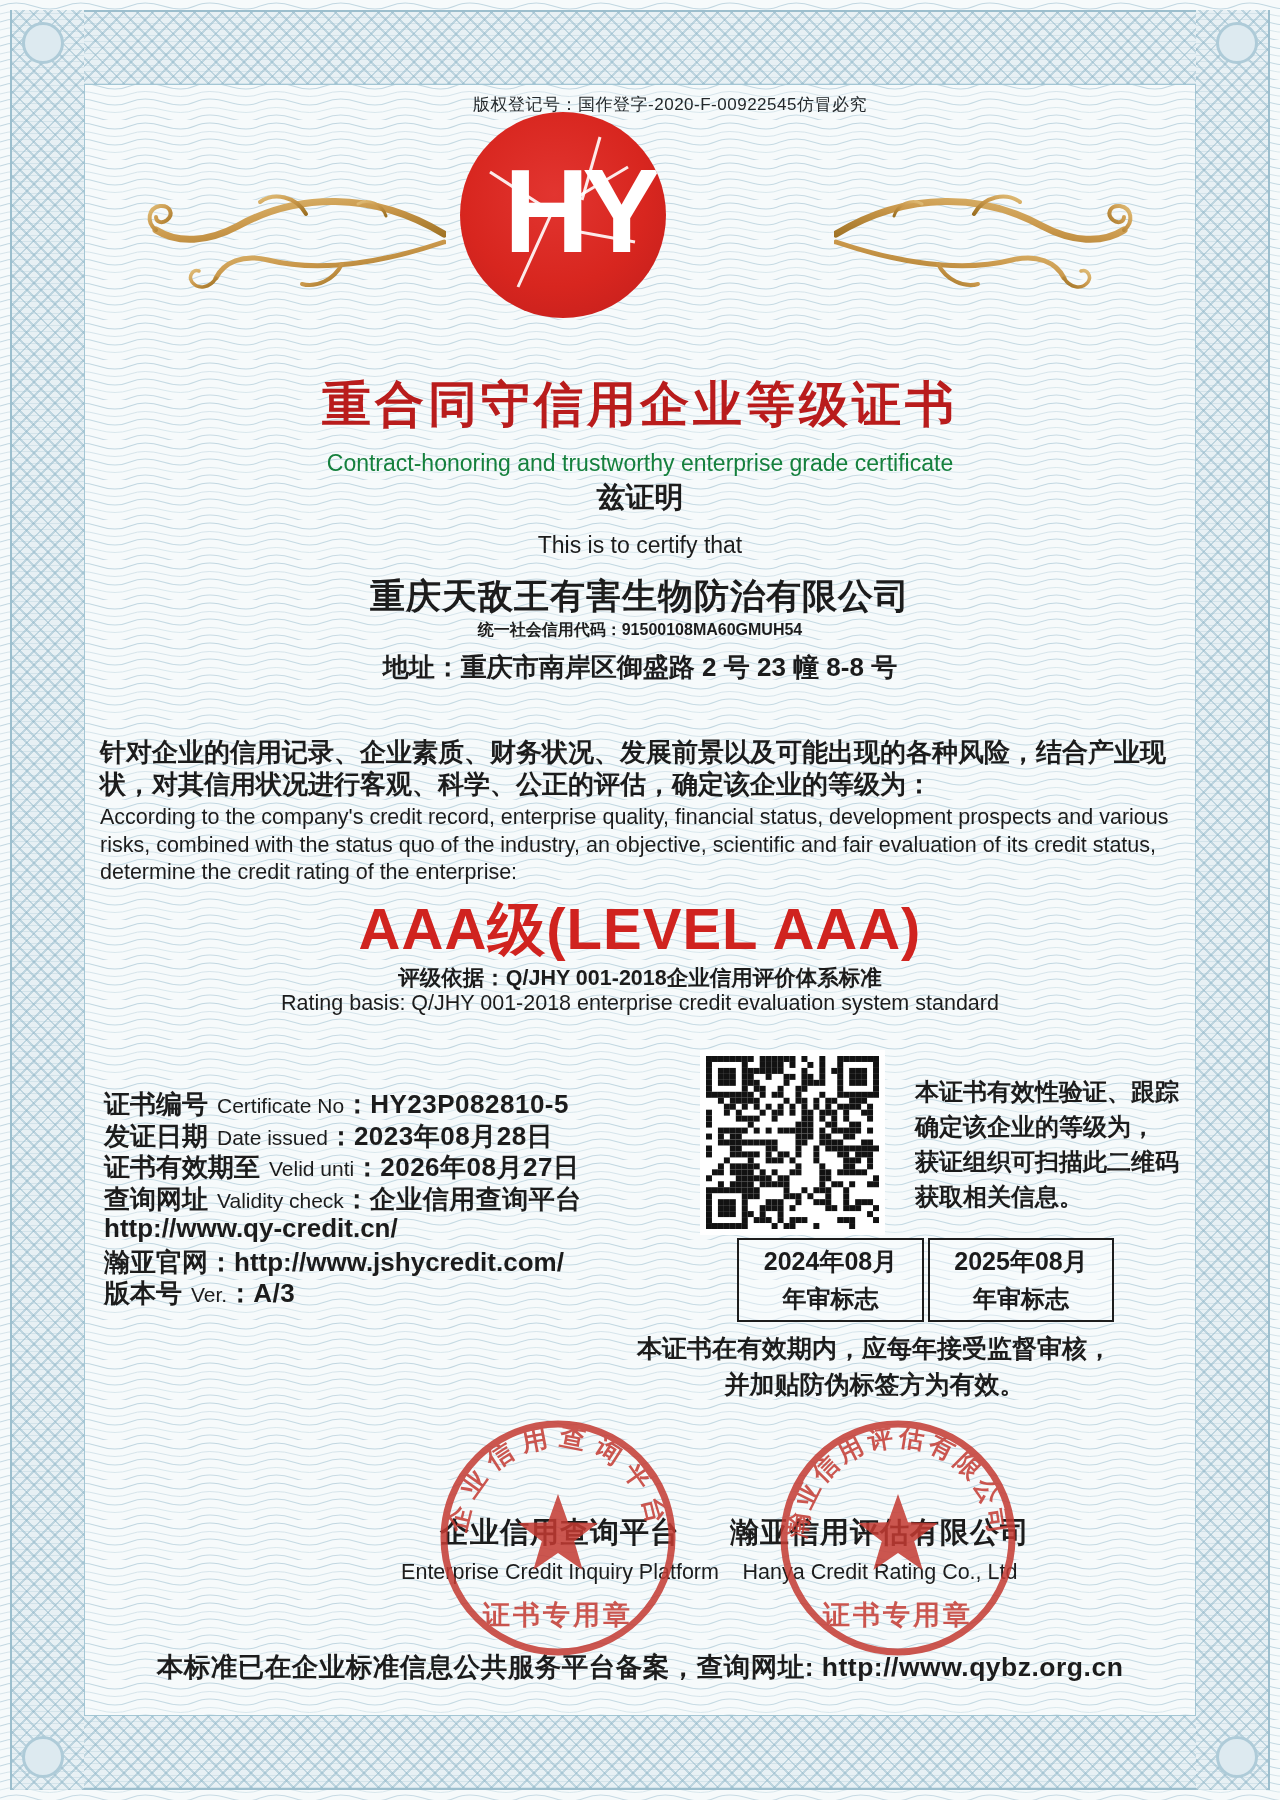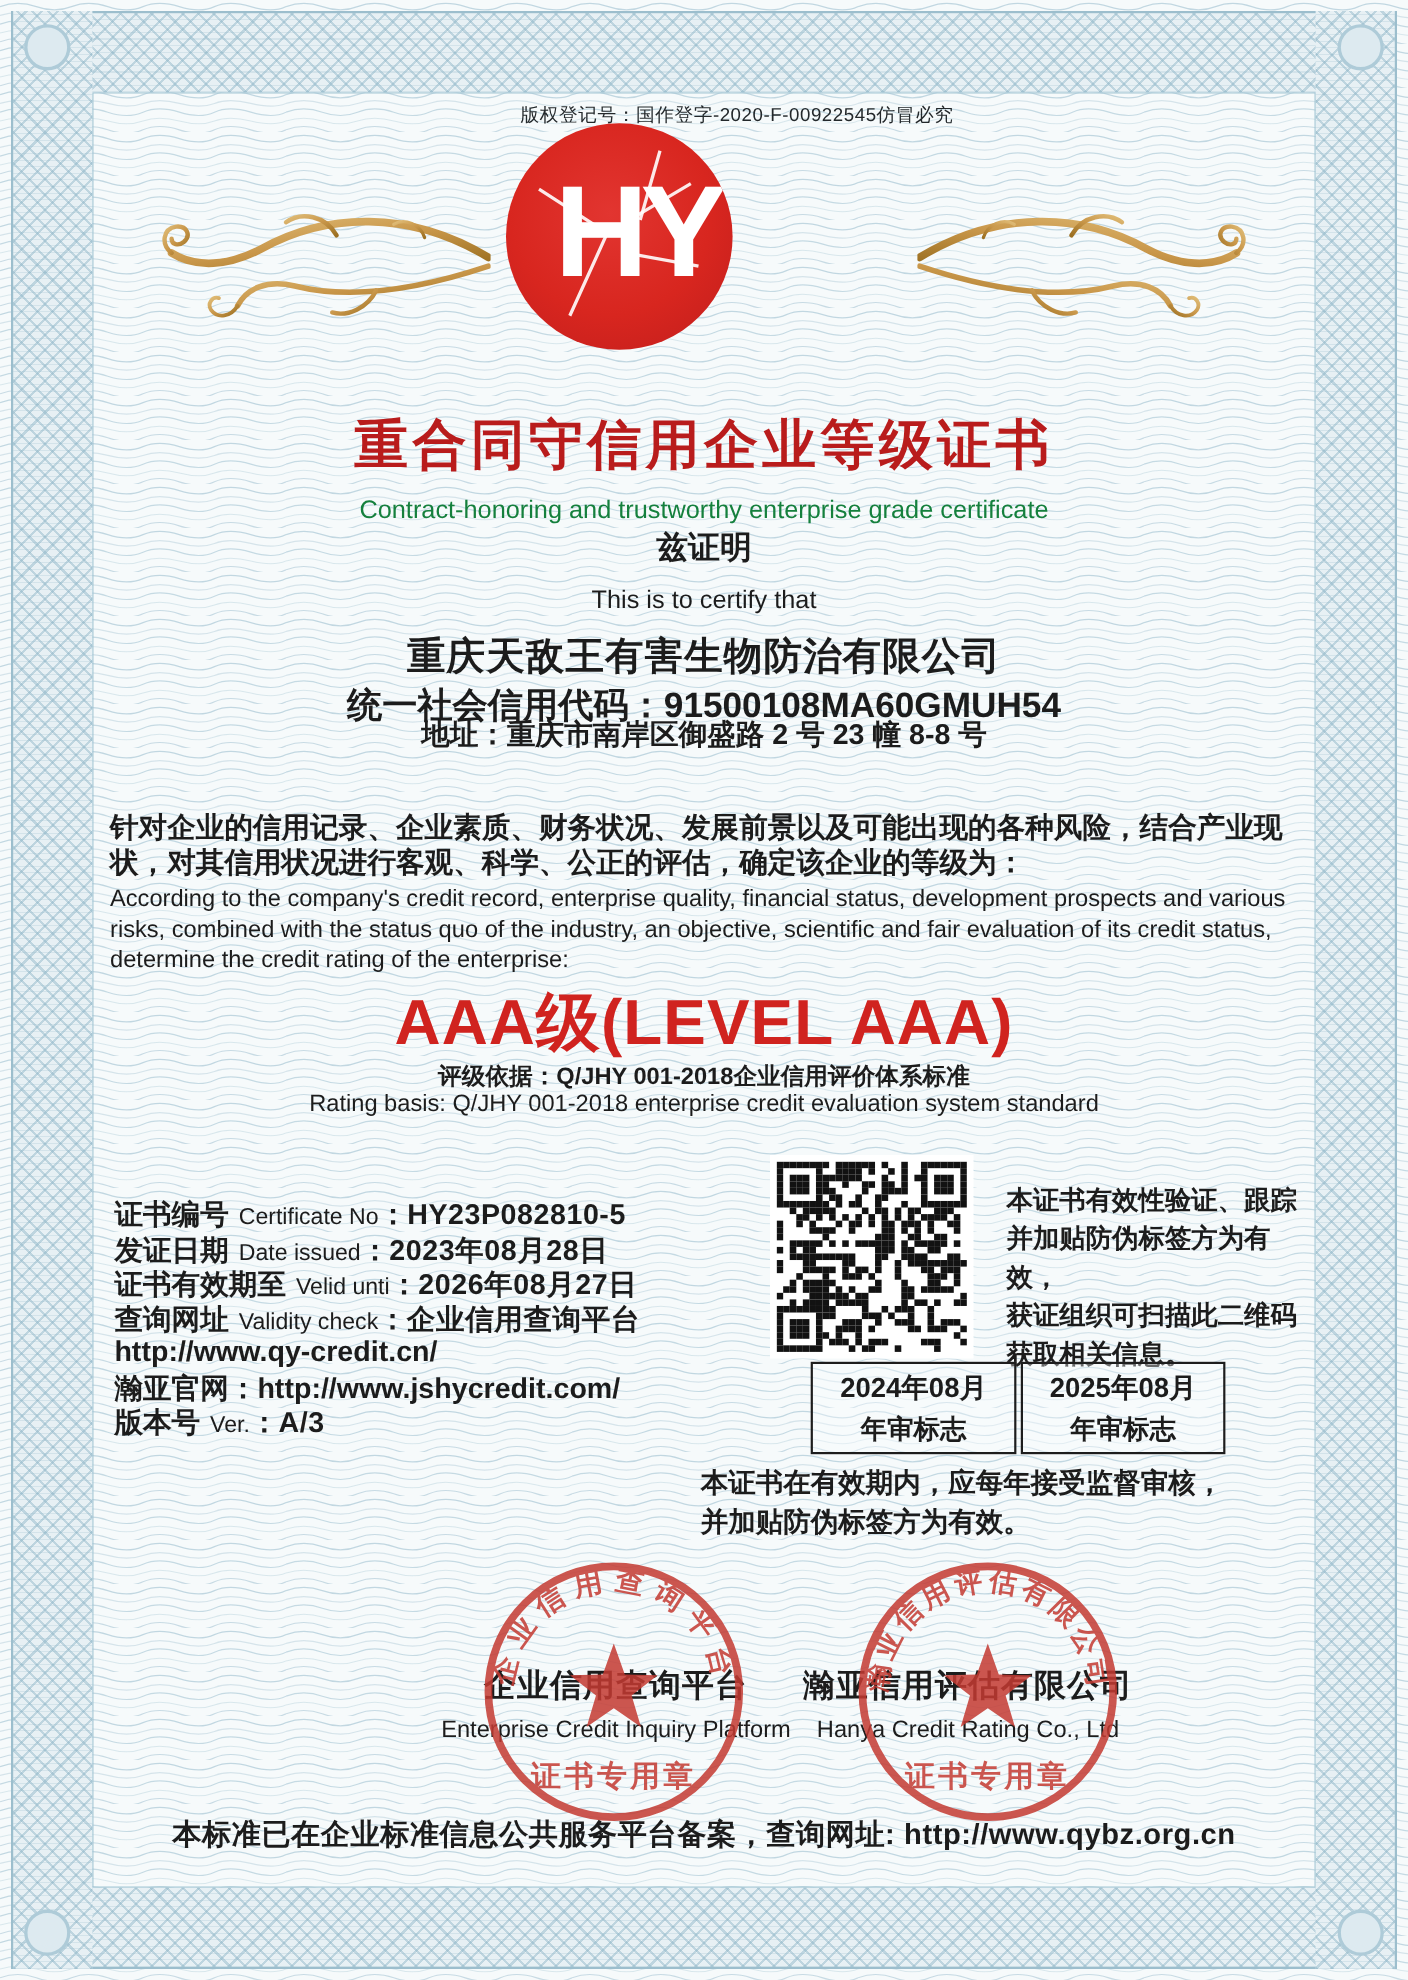--- a/index.html
+++ b/index.html
@@ -40,21 +40,21 @@
 
   .flourish{top:172px;z-index:3;}
   .flourish.left{left:146px;}
   .flourish.right{left:834px;transform:scaleX(-1);}
 
   .title{top:372px;font-size:49px;font-weight:800;letter-spacing:4px;color:#b91c1c;z-index:4;}
   .title-en{top:450px;font-size:23px;font-weight:500;color:#15803d;z-index:4;}
   .certify-cn{top:478px;font-size:29px;font-weight:600;z-index:4;}
   .certify-en{top:532px;font-size:23px;z-index:4;}
   .company{top:573px;font-size:35px;font-weight:800;letter-spacing:1px;z-index:4;}
-  .credit-code{top:620px;font-size:32px;font-weight:600;z-index:4;}
+  .credit-code{top:620px;font-size:16px;font-weight:600;z-index:4;}
   .address{top:650px;font-size:26px;font-weight:600;z-index:4;}
 
   .body-cn{top:736px;left:100px;right:90px;font-size:26px;font-weight:600;line-height:32px;z-index:4;text-align:left;}
   .body-en{top:804px;left:100px;right:90px;font-size:21.5px;line-height:27.5px;z-index:4;text-align:left;}
 
   .level{top:891px;font-size:58px;font-weight:800;letter-spacing:1px;z-index:4;}
   .rating-cn{top:963px;font-size:21.5px;font-weight:600;z-index:4;}
   .rating-en{top:991px;font-size:21.5px;z-index:4;}
 
   .details{top:1087px;left:104px;width:580px;z-index:4;}
@@ -69,21 +69,21 @@
   .qr-note{top:1074px;left:915px;width:280px;z-index:4;text-align:left;}
   .qr-note div{font-size:24px;font-weight:600;line-height:35px;}
 
   .annual-box{top:1238px;height:80px;border:2.5px solid #1d1d1d;z-index:4;
     display:flex;flex-direction:column;align-items:center;justify-content:center;gap:5px;background:rgba(250,253,254,.35);}
   .annual-box .l1{font-size:25px;font-weight:600;}
   .annual-box .l2{font-size:24px;font-weight:600;}
   .box-1{left:737px;width:183px;}
   .box-2{left:928px;width:182px;}
 
-  .supervision{top:1330px;right:168px;text-align:left;z-index:4;}
+  .supervision{top:1330px;right:168px;text-align:center;z-index:4;}
   .supervision div{font-size:25px;font-weight:600;line-height:36px;}
 
   .org{z-index:3;text-align:center;}
   .org-cn{font-size:29px;font-weight:700;letter-spacing:1px;}
   .org-en{font-size:21.5px;margin-top:7px;}
   .org-left{top:1513px;left:370px;width:380px;}
   .org-right{top:1513px;left:690px;width:380px;}
   .seal{top:1408px;width:260px;height:260px;z-index:5;opacity:.85;}
   .seal-left{left:428px;}
   .seal-right{left:768px;}
@@ -639,21 +639,21 @@
         <rect x="6" y="28" width="1" height="1" fill="#121212"></rect>
         <rect x="11" y="28" width="1" height="1" fill="#121212"></rect>
         <rect x="13" y="28" width="1" height="1" fill="#121212"></rect>
         <rect x="14" y="28" width="1" height="1" fill="#121212"></rect>
         <rect x="18" y="28" width="1" height="1" fill="#121212"></rect>
         <rect x="24" y="28" width="1" height="1" fill="#121212"></rect>
       </svg>
   </div>
   <div class="abs qr-note">
     <div>本证书有效性验证、跟踪</div>
-    <div>并加贴防伪标签方为有效，</div>
+    <div>确定该企业的等级为，</div>
     <div>获证组织可扫描此二维码</div>
     <div>获取相关信息。</div>
   </div>
 
   <div class="abs annual-box box-1">
     <div class="l1">2024年08月</div>
     <div class="l2">年审标志</div>
   </div>
   <div class="abs annual-box box-2">
     <div class="l1">2025年08月</div>

